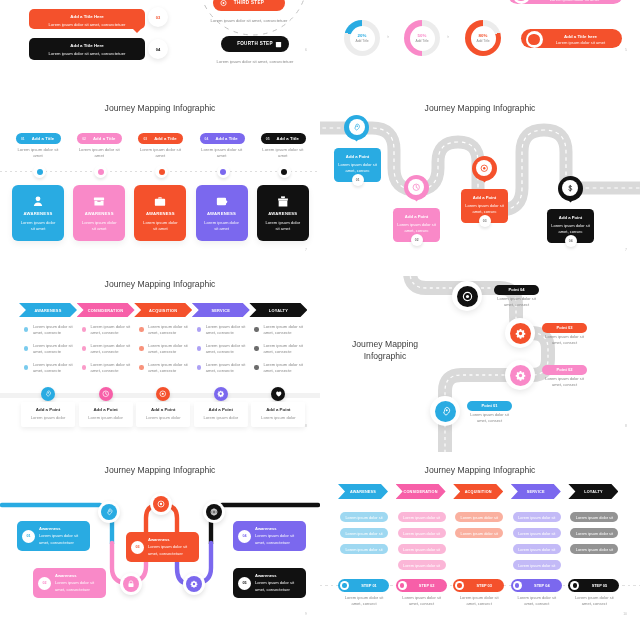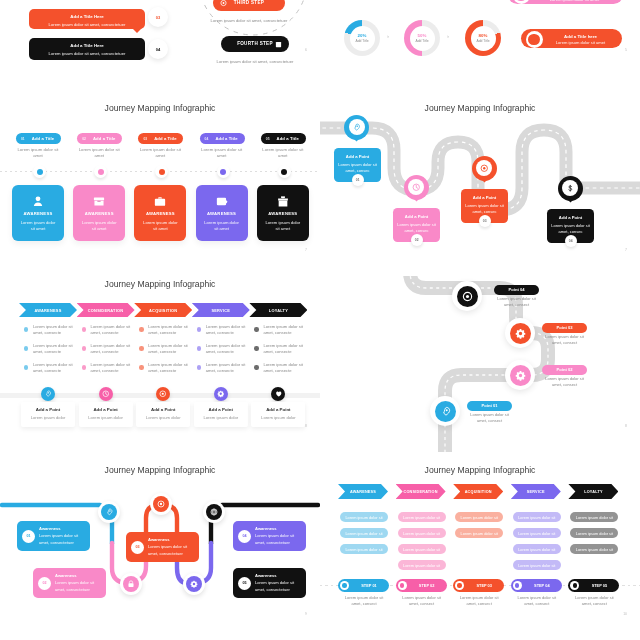--- a/index.html
+++ b/index.html
@@ -429,20 +429,24 @@
             <svg viewBox="0 0 24 24" width="8" height="8" fill="#ffffff" style="color:#ffffff">
               <path d="M10.3 2.4h3.4l.5 2.3a7.6 7.6 0 0 1 1.9.8l2-1.2 2.4 2.4-1.2 2c.34.6.6 1.24.78 1.92l2.3.48v3.4l-2.3.48a7.6 7.6 0 0 1-.78 1.92l1.2 2-2.4 2.4-2-1.2a7.6 7.6 0 0 1-1.9.8l-.5 2.3h-3.4l-.5-2.3a7.6 7.6 0 0 1-1.9-.8l-2 1.2-2.4-2.4 1.2-2a7.6 7.6 0 0 1-.78-1.92l-2.3-.48v-3.4l2.3-.48c.18-.68.44-1.32.78-1.92l-1.2-2 2.4-2.4 2 1.2c.6-.34 1.23-.62 1.9-.8zM12 8.3a3.7 3.7 0 1 0 0 7.4 3.7 3.7 0 0 0 0-7.4z"></path>
             </svg>
           </div>
         </div>
       </div>
     <div class="pgnum" style="right:13px;bottom:24px;">9</div>
   </div>
 
   <div class="cell" id="s6" style="left:320px;top:264px;width:320px;height:188px;">
+    <div class="s6-title">
+      <div>Journey Mapping</div>
+      <div>Infographic</div>
+    </div>
     <svg class="s6-road" width="320" height="200" viewBox="0 0 320 200">
       <path d="M90 -20 V 8 Q 90 24 106 24 H 180 Q 196 24 196 40 V 53 Q 196 69 212 69 Q 228 69 228 85 V 95 Q 228 111 212 111 H 141 Q 125 111 125 127 V 200" fill="none" stroke="#d9d9d9" stroke-width="14" stroke-linecap="butt"></path>
       <path d="M90 -20 V 8 Q 90 24 106 24 H 180 Q 196 24 196 40 V 53 Q 196 69 212 69 Q 228 69 228 85 V 95 Q 228 111 212 111 H 141 Q 125 111 125 127 V 200" fill="none" stroke="#fbfbfb" stroke-width="1.3" stroke-dasharray="3 3.4"></path>
     </svg>
     <div id="s6-items">
         <div class="s6-node" style="left: 132px; top: 17px;">
           <div class="ic" style="background: rgb(17, 17, 17);">
             <svg viewBox="0 0 24 24" width="11" height="11" fill="#ffffff" style="color:#ffffff">
               <circle cx="12" cy="12" r="9" fill="none" stroke="currentColor" stroke-width="2.4"></circle>
               <circle cx="12" cy="12" r="3.4"></circle>

